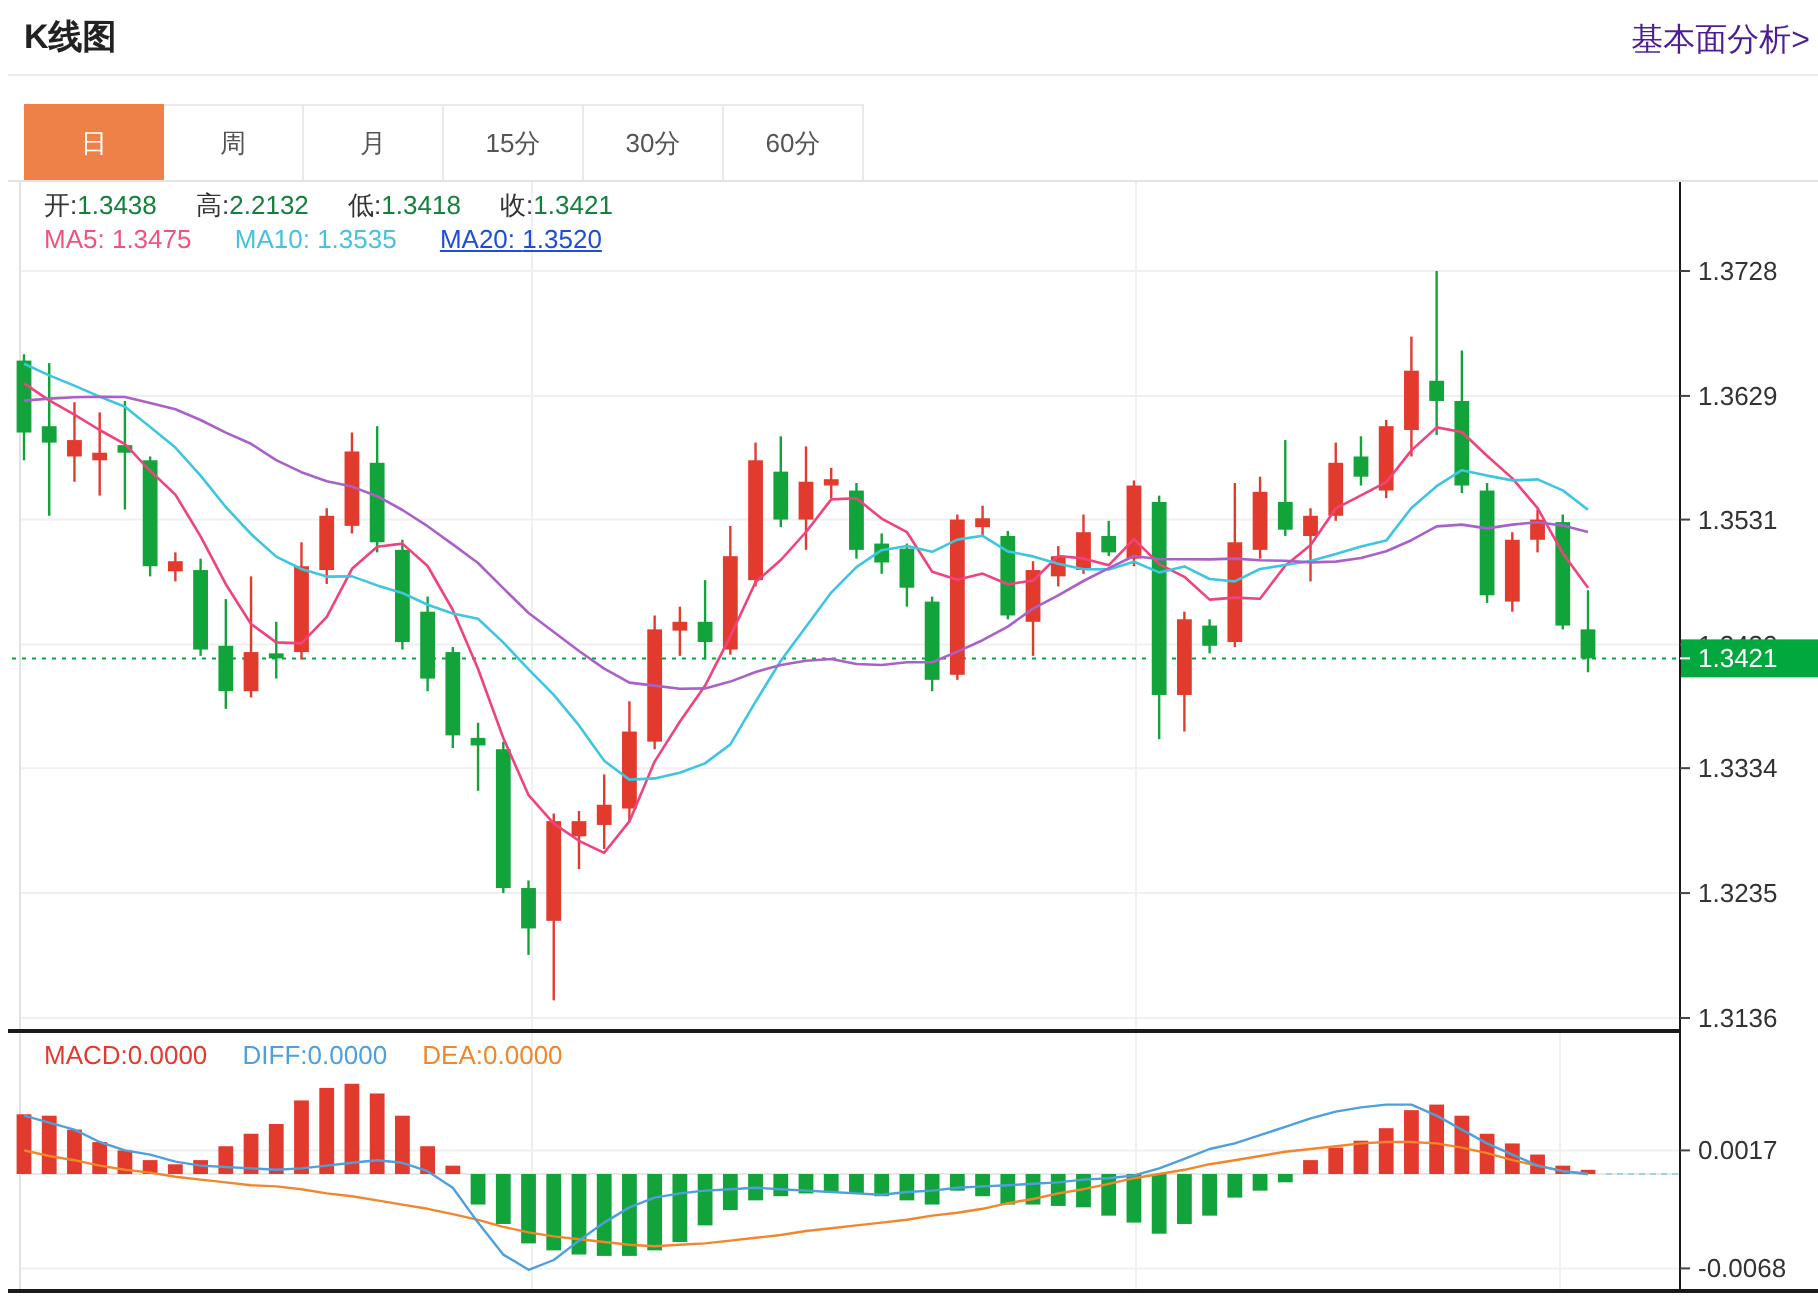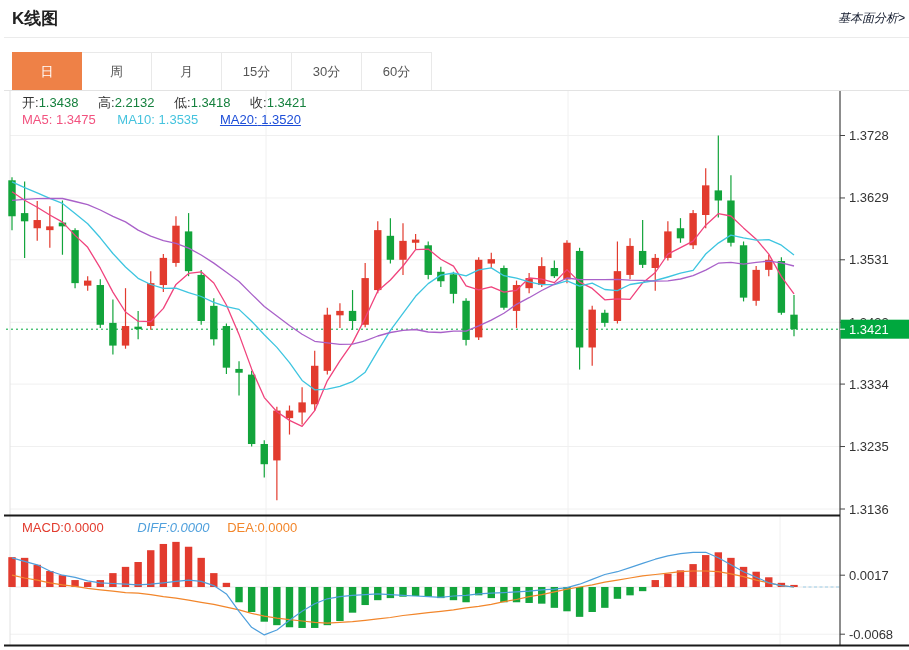--- a/index.html
+++ b/index.html
@@ -1,36 +1,36 @@
 <!DOCTYPE html>
 <html><head>
 <meta charset="utf-8">
 <style>
   html,body{margin:0;padding:0;background:#fff;width:909px;height:650px;overflow:hidden;
     font-family:"Liberation Sans","DejaVu Sans",sans-serif;}
   .page{position:absolute;left:4px;top:0;width:909px;height:650px;background:#fff;}
   .title{position:absolute;left:8px;top:7px;font-size:17px;font-weight:bold;color:#222;}
-  .fund-link{position:absolute;right:8px;top:10px;font-size:12px;color:#0f172a;text-decoration:none;cursor:pointer;font-style:italic;}
+  .fund-link{position:absolute;right:8px;top:10px;font-size:16px;color:#4c1d95;text-decoration:none;cursor:pointer;}
   .title-divider{position:absolute;left:0;top:37px;width:909px;height:1px;background:#ebebeb;}
   .tabs{position:absolute;left:8px;top:52px;display:flex;height:38px;box-sizing:border-box;}
   .tab{width:70px;height:38px;line-height:38px;text-align:center;font-size:13px;color:#555;
     background:#fff;border-top:1px solid #e9e9e9;border-right:1px solid #e9e9e9;box-sizing:border-box;cursor:pointer;}
   .tab:first-child{border-left:1px solid #e9e9e9;}
   .tab.selected{background:#ee8147;border-color:#ee8147;color:#fff;}
   .tabs-underline{position:absolute;left:0;top:90px;width:909px;height:1px;background:#e3e3e3;}
   .ohlc-row{position:absolute;left:18px;top:94px;font-size:13px;color:#333;white-space:nowrap;z-index:3;}
   .ohlc-row .lbl{color:#333;}
   .ohlc-row .val{color:#15803d;margin-right:16px;}
   .ma-row{position:absolute;left:18px;top:112px;font-size:13px;white-space:nowrap;z-index:3;}
   .ma-row .ma5{color:#f2527f;margin-right:18px;}
   .ma-row .ma10{color:#45c3de;margin-right:18px;}
   .ma-row .ma20{color:#1d4ed8;text-decoration:underline;}
   .macd-row{position:absolute;left:18px;top:520px;font-size:13px;white-space:nowrap;z-index:3;}
-  .macd-row .macd{color:#e23b2e;margin-right:30px;}
-  .macd-row .diff{color:#4e9fdc;margin-right:14px;font-style:italic;}
+  .macd-row .macd{color:#e23b2e;margin-right:14px;}
+  .macd-row .diff{color:#4e9fdc;margin-right:14px;}
   .macd-row .dea{color:#f2862b;}
   #chart{position:absolute;left:0;top:91px;z-index:1;}
   #chart text{font-family:"Liberation Sans","DejaVu Sans",sans-serif;font-size:13px;}
 </style>
 </head>
 <body>
 
 <div class="page">
 
   <div class="title">K线图</div>

